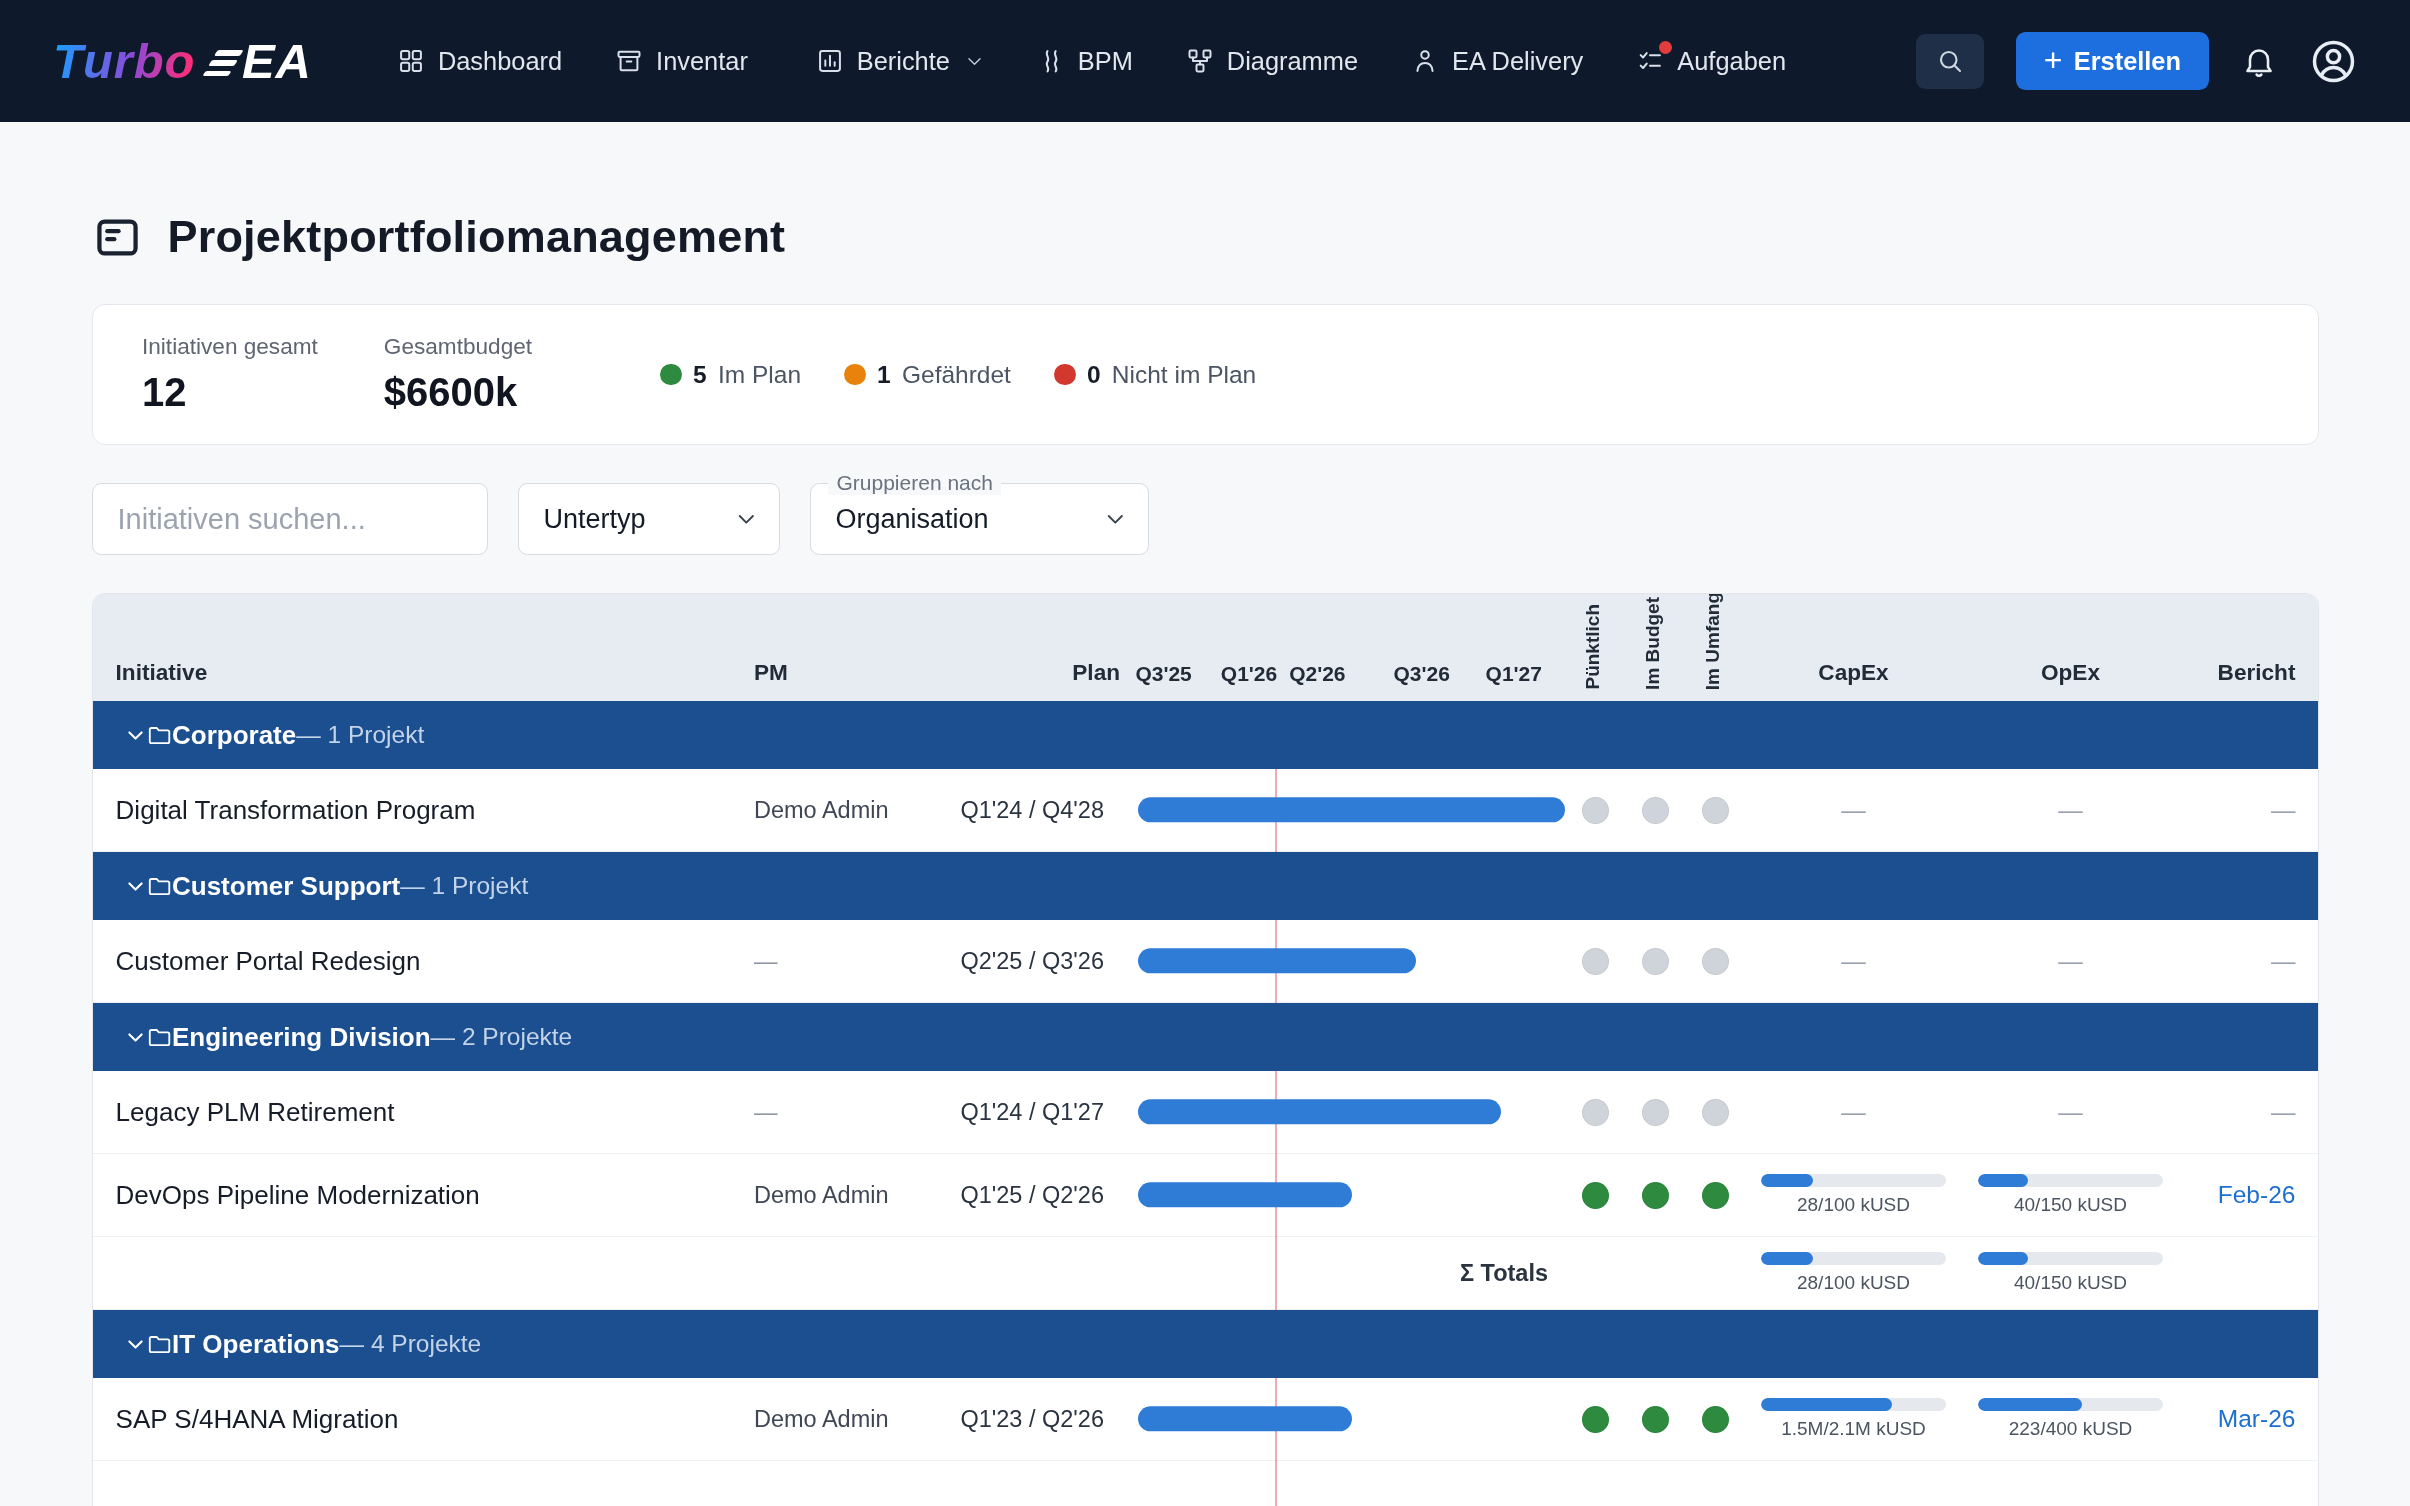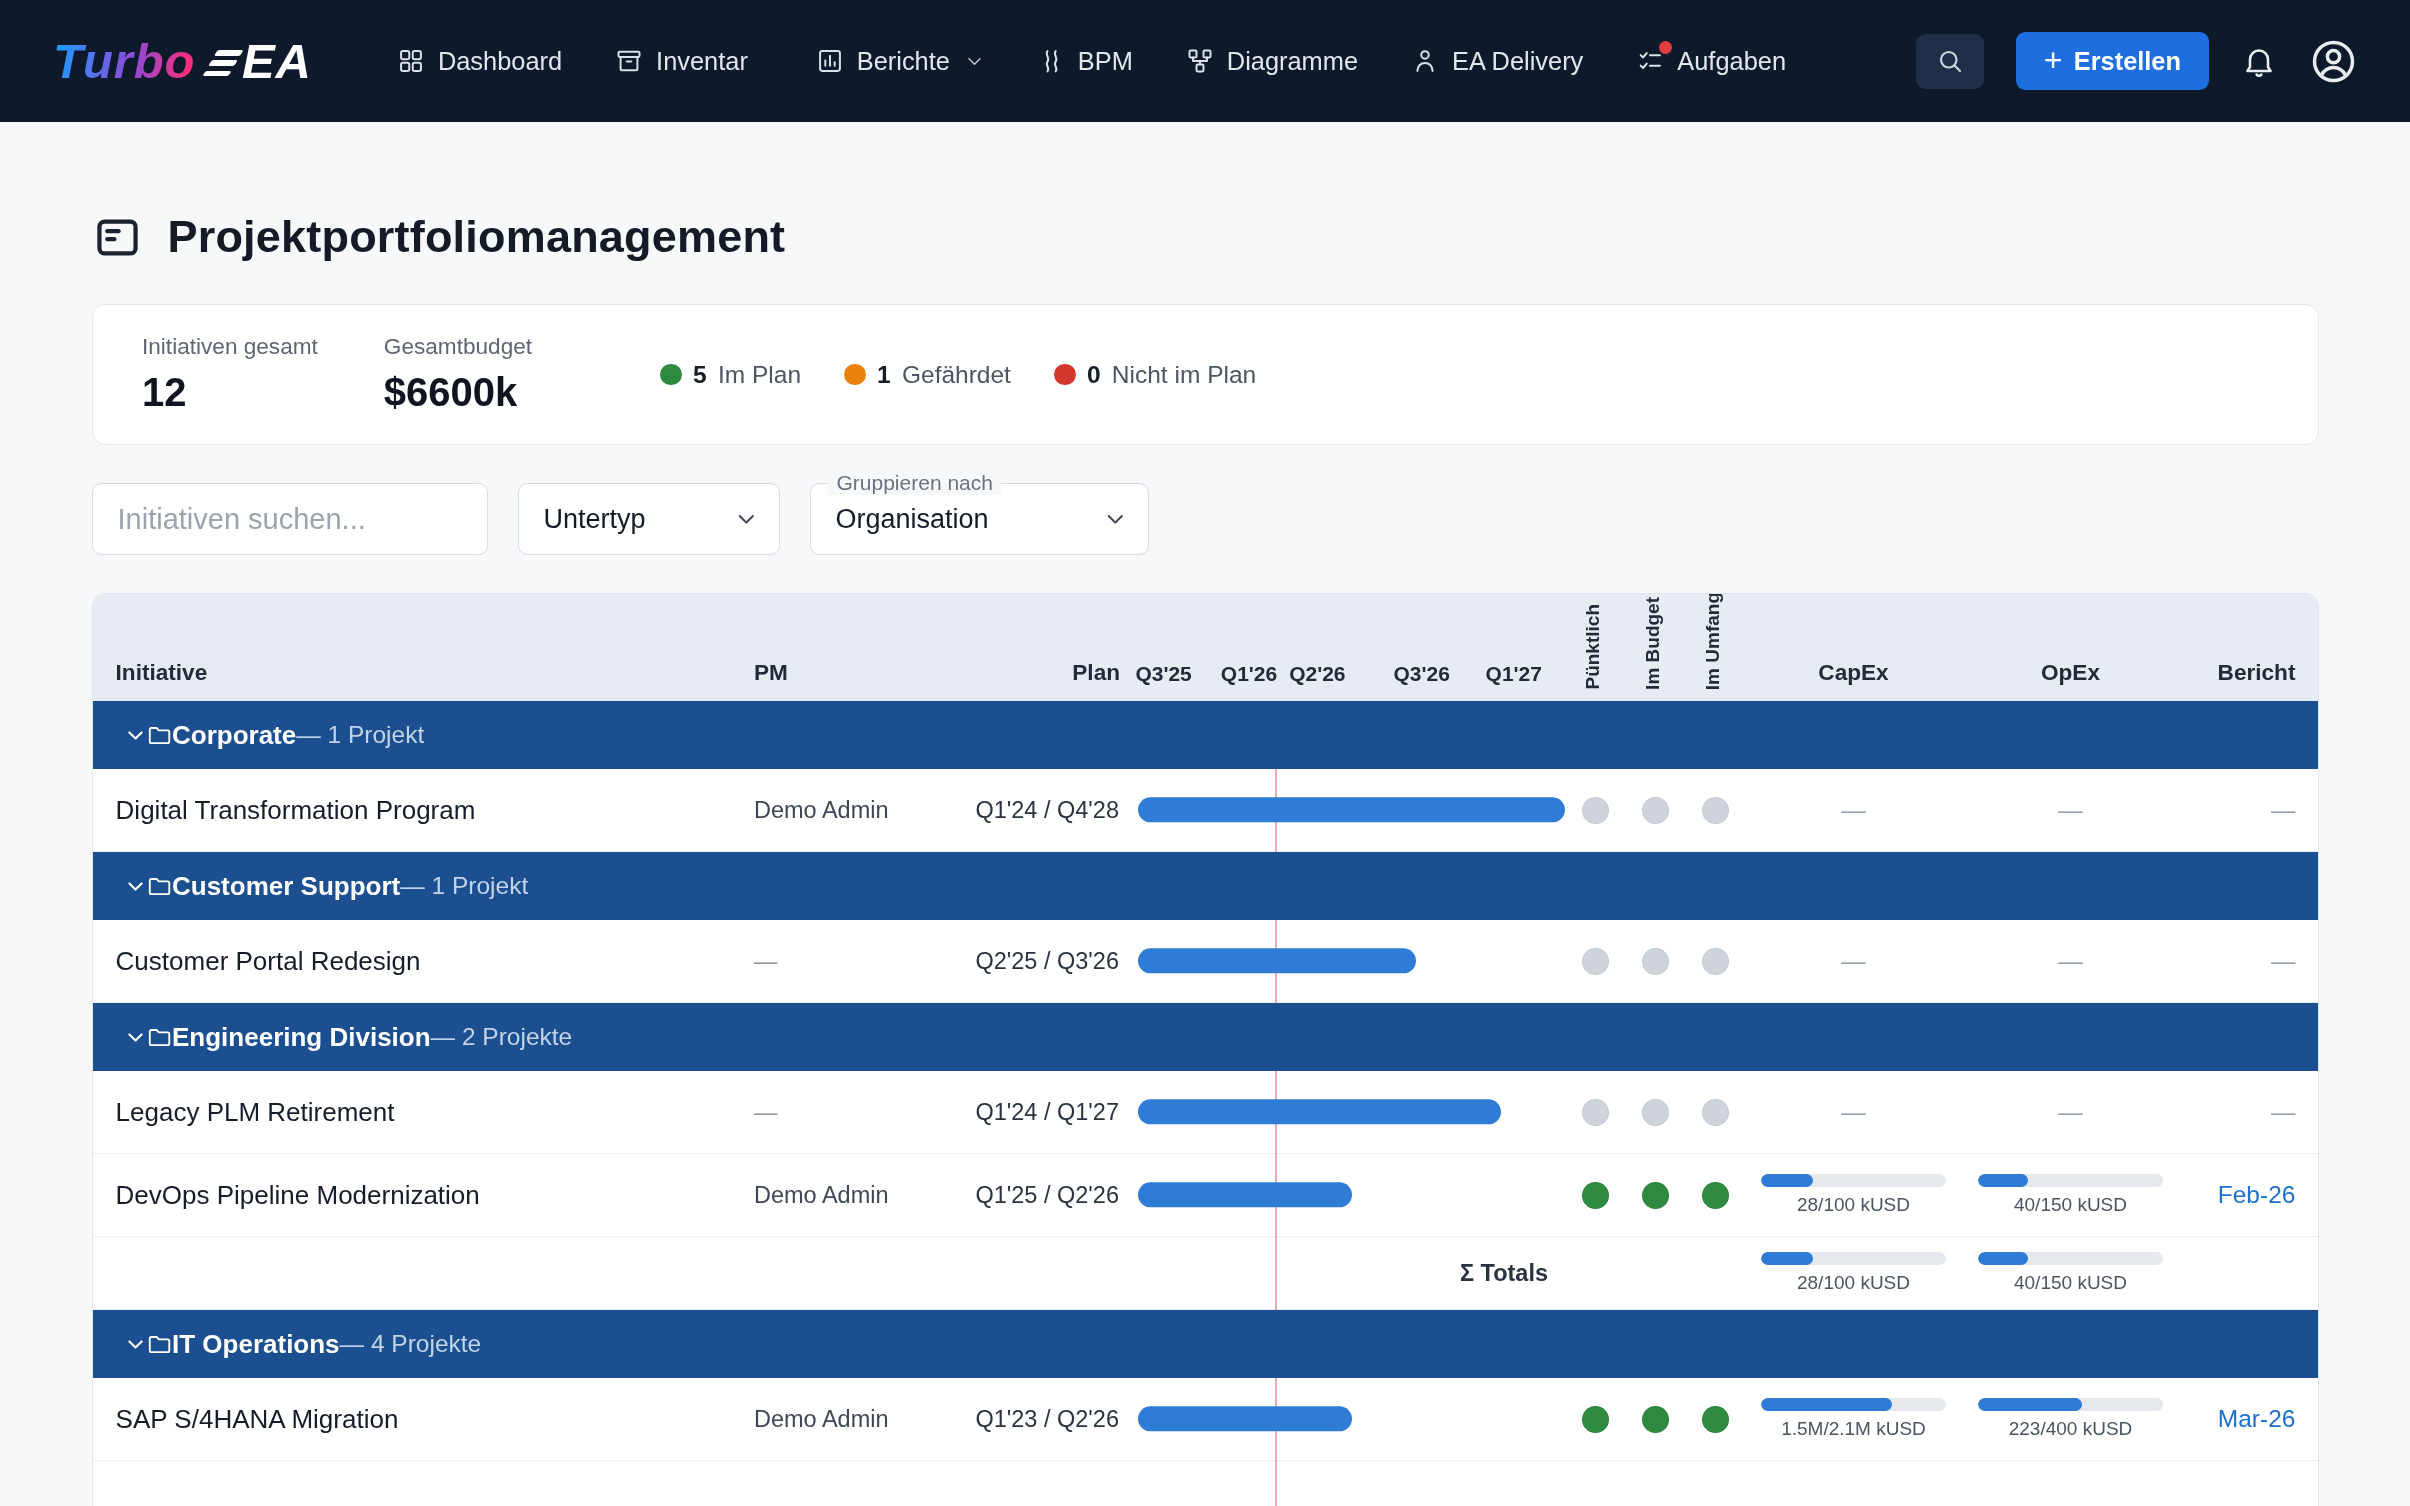--- a/index.html
+++ b/index.html
@@ -117,21 +117,21 @@
   .gname { font-size:26px; font-weight:700; }
   .gcount { font-size:24.5px; color:#c3d4ea; }
 
   .trow {
     display:grid; grid-template-columns:var(--cols); align-items:center;
     height:83px; background:#fff; border-bottom:1.9px solid #edf0f4;
   }
   .c-name { padding-left:22.6px; font-size:26px; color:#161d29; }
   .c-pm { padding-left:21px; font-size:23.5px; color:#3f4755; }
   .c-pm.dash { color:#8f97a3; }
-  .c-plan { text-align:right; padding-right:19px; font-size:23.5px; color:#2a3340; }
+  .c-plan { text-align:right; padding-right:34px; font-size:23.5px; color:#2a3340; }
   .c-tl { position:relative; height:100%; }
   .gbar {
     position:absolute; left:0; top:50%; transform:translateY(-50%);
     height:25.4px; border-radius:13px; background:var(--bar,#2e7cd6); z-index:2;
   }
   .c-dot { display:flex; justify-content:center; }
   .dot { width:27px; height:27px; border-radius:50%; box-shadow:inset 0 0 0 0.9px rgba(0,0,0,0.05); }
   .dot[data-status="neutral"] { background:var(--neutral,#cfd4da); }
   .dot[data-status="ok"] { background:var(--ok,#2d8a3e); }
   .c-metric { display:flex; flex-direction:column; align-items:center; justify-content:center; gap:7.5px; }

